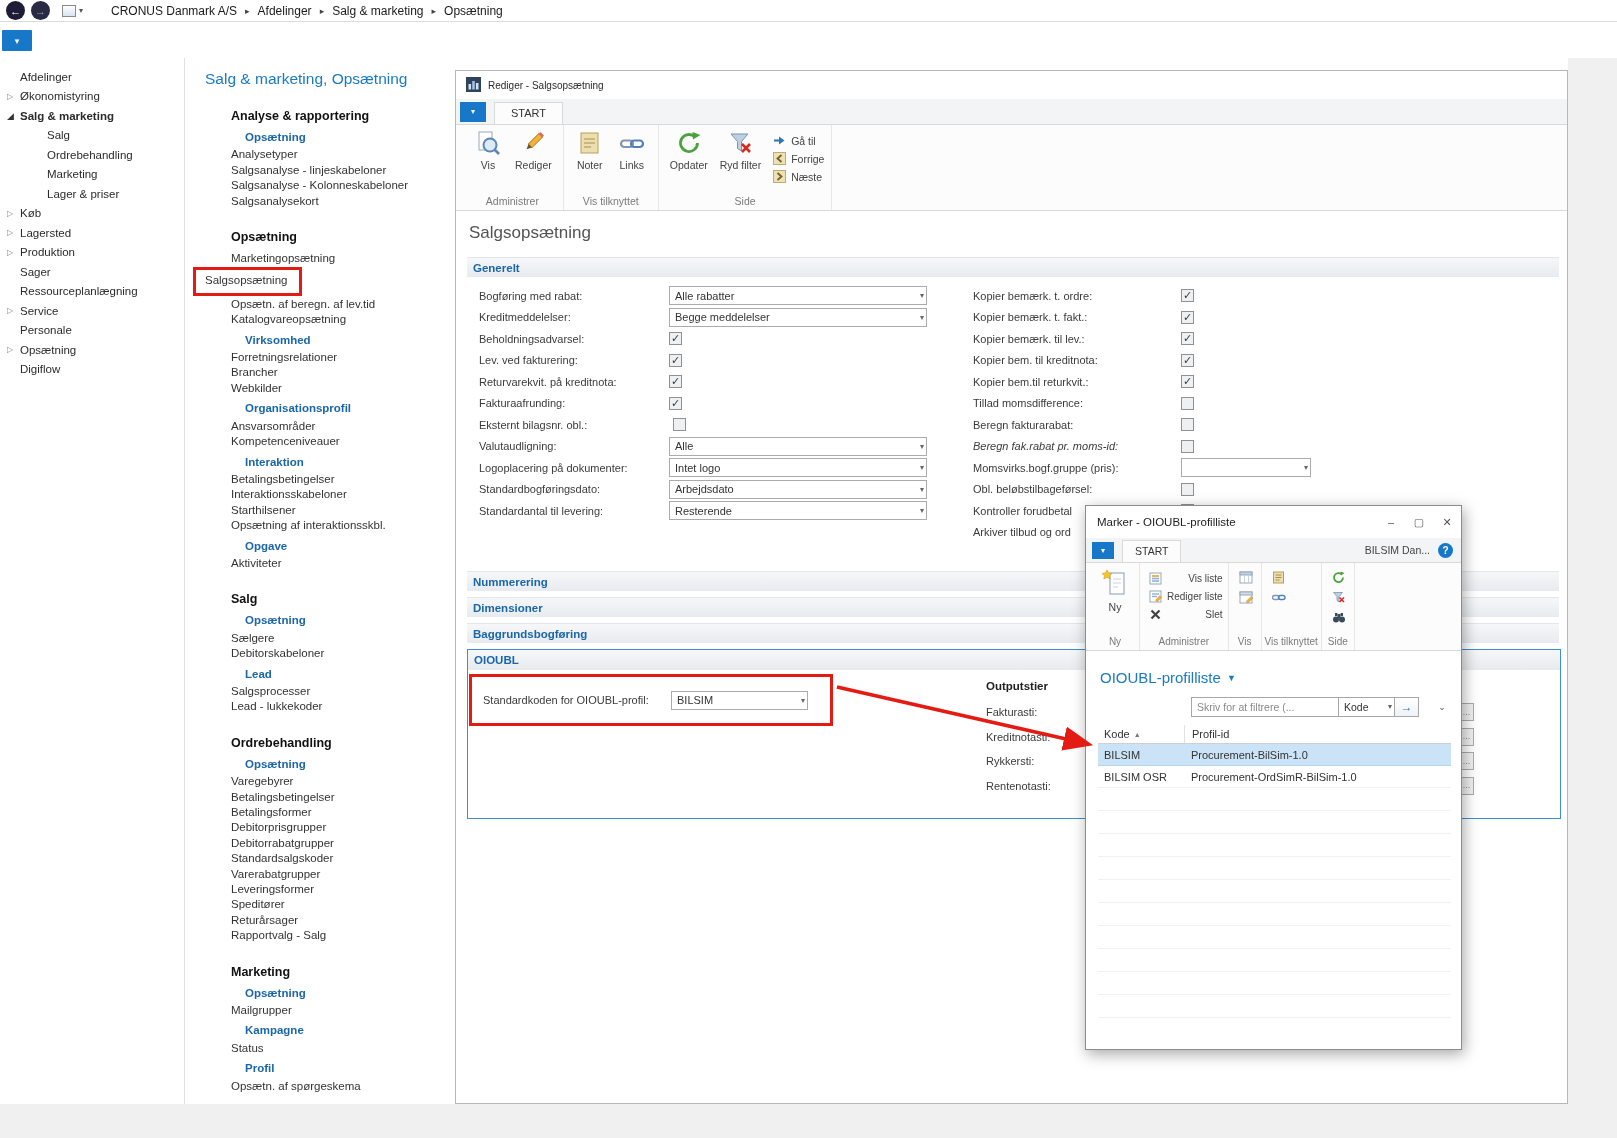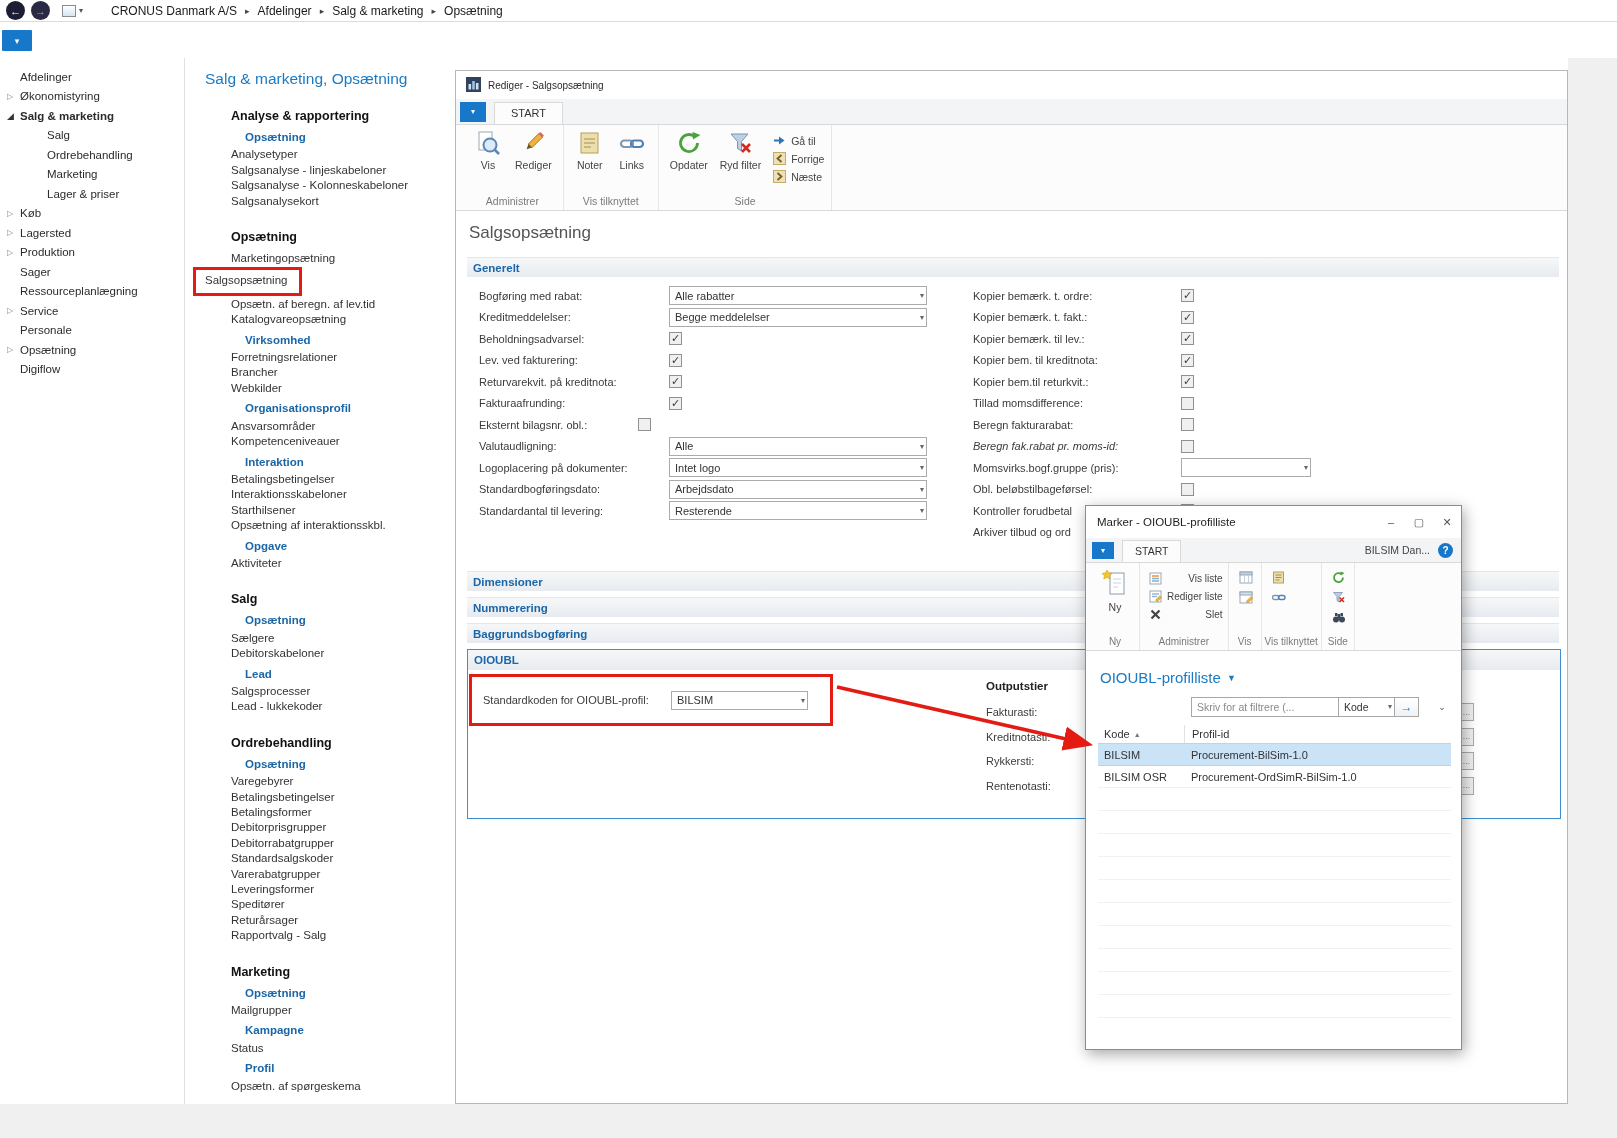--- a/index.html
+++ b/index.html
@@ -462,21 +462,21 @@
           </div>
           <div class="frow">
             <div class="flabel" style="width: 190px;">Returvarekvit. på kreditnota:</div>
             <div class="ncheck on">✓</div>
           </div>
           <div class="frow">
             <div class="flabel" style="width: 190px;">Fakturaafrunding:</div>
             <div class="ncheck on">✓</div>
           </div>
           <div class="frow">
-            <div class="flabel" style="width: 159px;">Eksternt bilagsnr. obl.:</div>
+            <div class="flabel" style="width: 194px;">Eksternt bilagsnr. obl.:</div>
             <div class="ncheck"></div>
           </div>
           <div class="frow">
             <div class="flabel" style="width: 190px;">Valutaudligning:</div>
             <div class="nselect" style="width: 270px;">
               <span class="nval">Alle</span>
               <span class="narr">▾</span>
             </div>
           </div>
           <div class="frow">
@@ -550,24 +550,24 @@
             <div class="ncheck"></div>
           </div>
           <div class="frow">
             <div class="flabel" style="width: 208px;">Arkiver tilbud og ord</div>
             <div class="ncheck"></div>
           </div>
         </div>
     </div>
     <div id="collapsed-bands">
         <div class="band">
+          <span>Nummerering</span>
+        </div>
+        <div class="band">
           <span>Dimensioner</span>
-        </div>
-        <div class="band">
-          <span>Nummerering</span>
         </div>
         <div class="band">
           <span>Baggrundsbogføring</span>
         </div>
       </div>
     <div id="oio-box">
       <div class="band">
           <span>OIOUBL</span>
         </div>
       <div>

